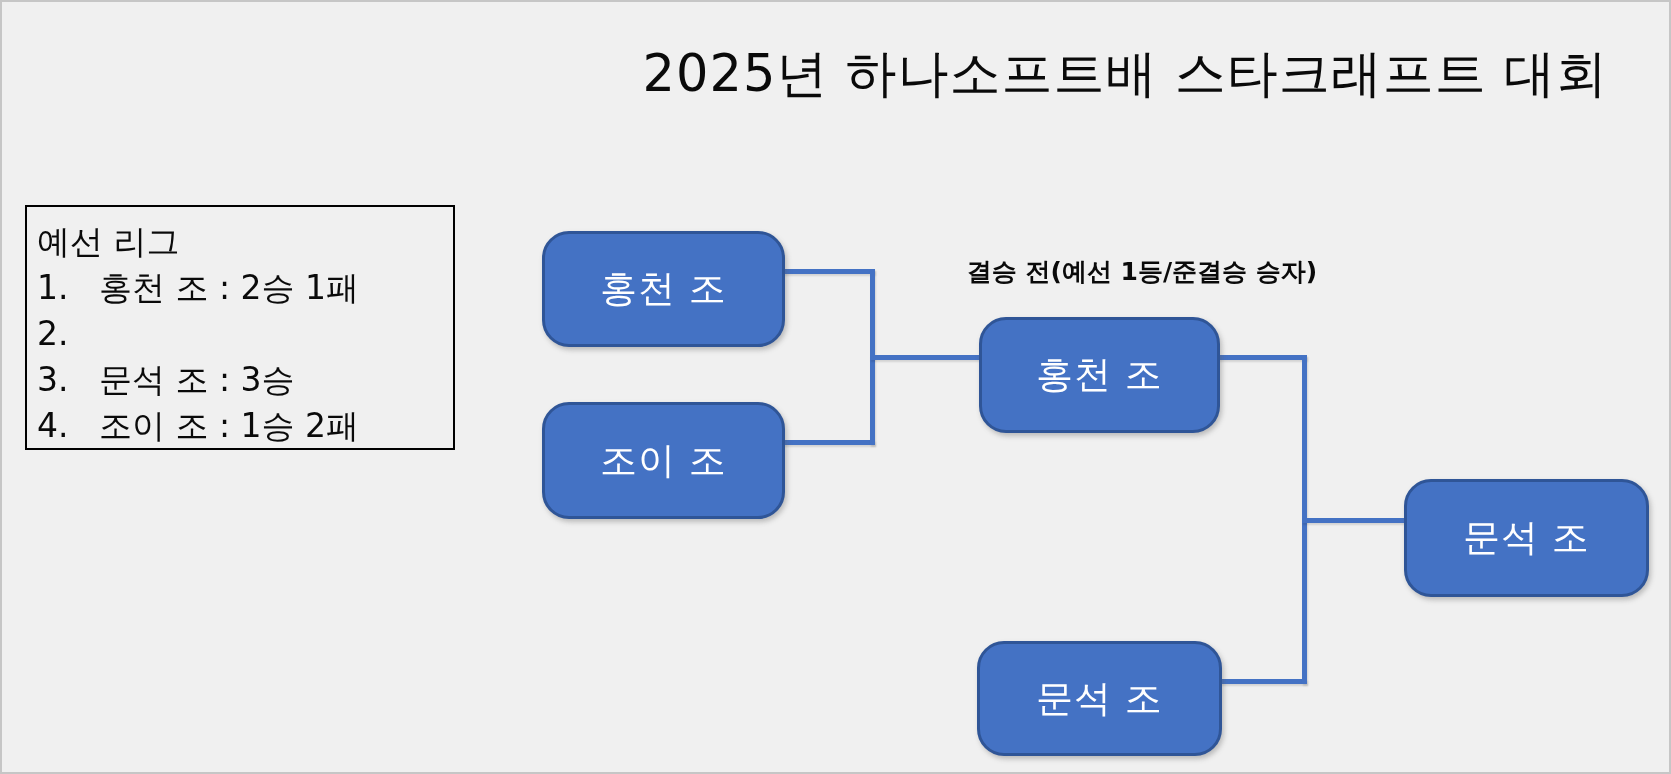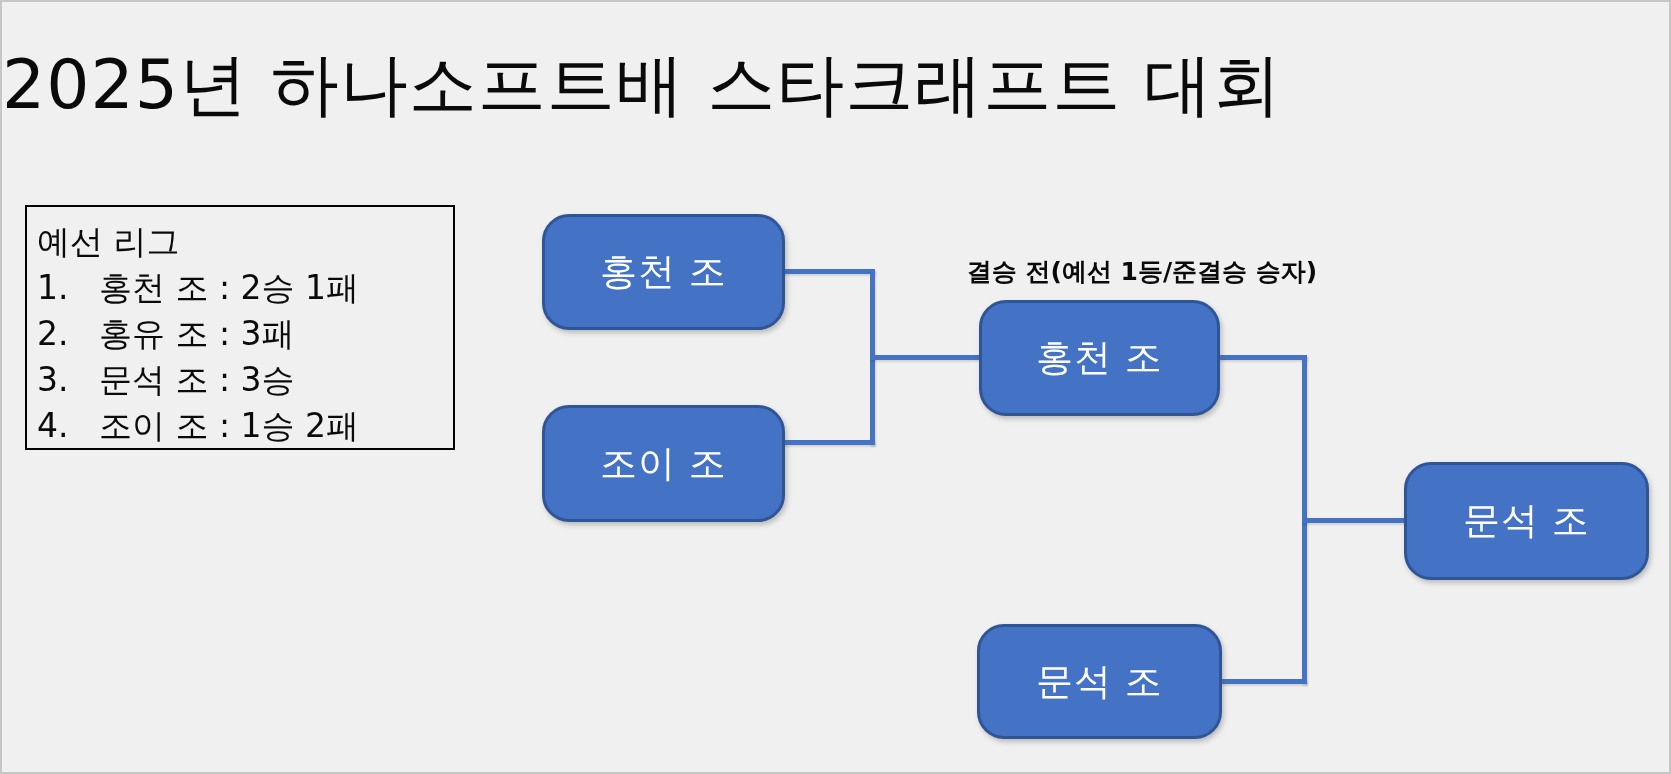--- a/index.html
+++ b/index.html
@@ -15,22 +15,22 @@
   body{font-family:"DejaVu Sans","Liberation Sans",sans-serif;}
   .canvas{
     position:relative;
     width:1671px;height:774px;
     background:var(--background);
     border:2px solid #c6c6c6;
     overflow:hidden;
   }
   .title{
     position:absolute;left:0;top:38px;width:1606px;
-    text-align:left;
-    font-size:68px;font-weight:500;color:var(--text-dark);
+    text-align:right;
+    font-size:51px;font-weight:500;color:var(--text-dark);
     letter-spacing:1px;
     white-space:nowrap;
   }
   
   .standings{
     position:absolute;left:23px;top:203px;width:430px;height:245px;
     border:2px solid #000;
     padding:12px 0 0 10px;
     font-size:33px;color:var(--text-dark);
     line-height:46px;
@@ -52,23 +52,24 @@
     background:var(--node-fill);
     border:3px solid var(--node-border);
     border-radius:27px;
     color:var(--node-text);
     font-size:37px;
     display:flex;align-items:center;justify-content:center;
     letter-spacing:1px;
     box-shadow:2px 3px 5px rgba(90,90,90,.35);
     z-index:2;
     white-space:nowrap;
+    margin-top:17px;
   }
   .node-sf1{left:540px;top:212px;width:243px;height:116px;}
-  .node-sf2{left:540px;top:403px;width:243px;height:117px;}
+  .node-sf2{left:540px;top:383px;width:243px;height:117px;}
   .node-final{left:977px;top:298px;width:241px;height:116px;}
   .node-seed{left:975px;top:622px;width:245px;height:115px;}
   .node-winner{left:1402px;top:460px;width:245px;height:118px;}
   
   .connector{
     position:absolute;background:var(--connector);z-index:1;
     box-shadow:1px 2px 2px rgba(0,0,0,.12);
   }
   .c-sf1-h {left:781px; top:267px; width:92px;  height:5px;}
   .c-sf2-h {left:781px; top:438px; width:92px;  height:5px;}
@@ -89,21 +90,20 @@
   <div class="standings">
     <div class="row">
       <span>예선 리그</span>
     </div>
     <div class="row">
       <span class="rank">1.</span>
       <span>홍천 조 : 2승 1패</span>
     </div>
     <div class="row">
       <span class="rank">2.</span>
-      <span>홍유 조 : 3패</span>
     </div>
     <div class="row">
       <span class="rank">3.</span>
       <span>문석 조 : 3승</span>
     </div>
     <div class="row">
       <span class="rank">4.</span>
       <span>조이 조 : 1승 2패</span>
     </div>
   </div>

